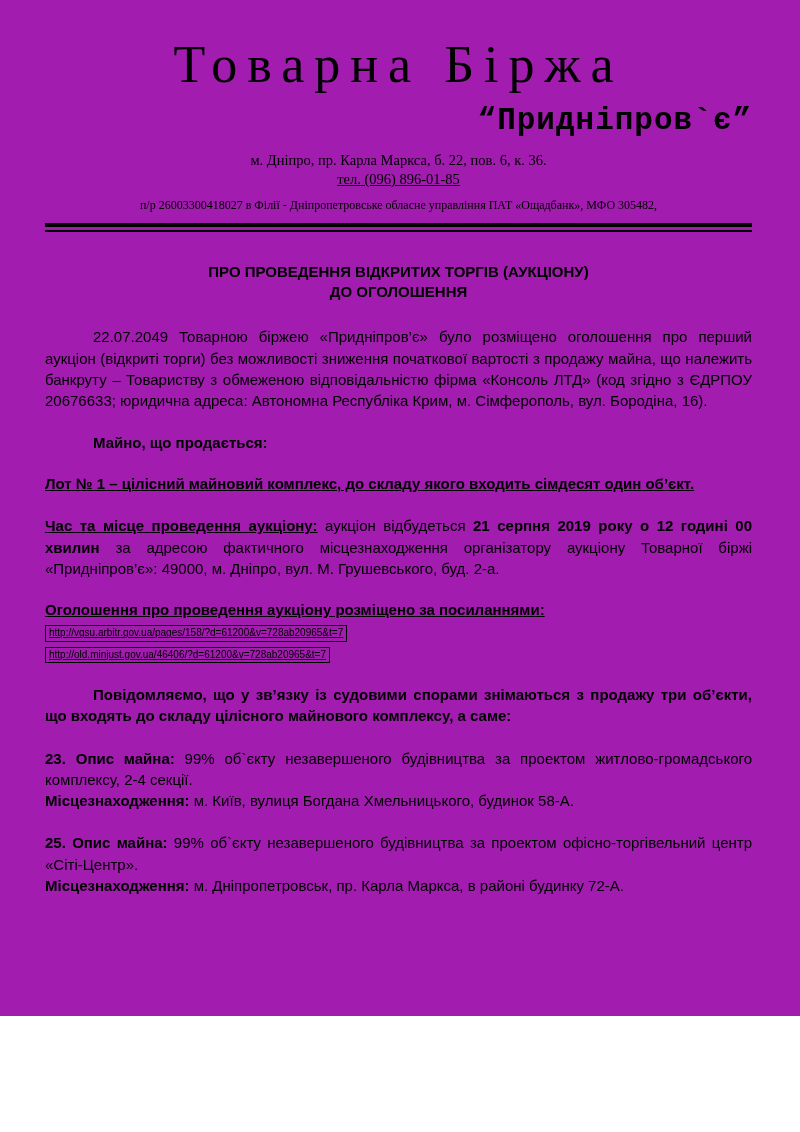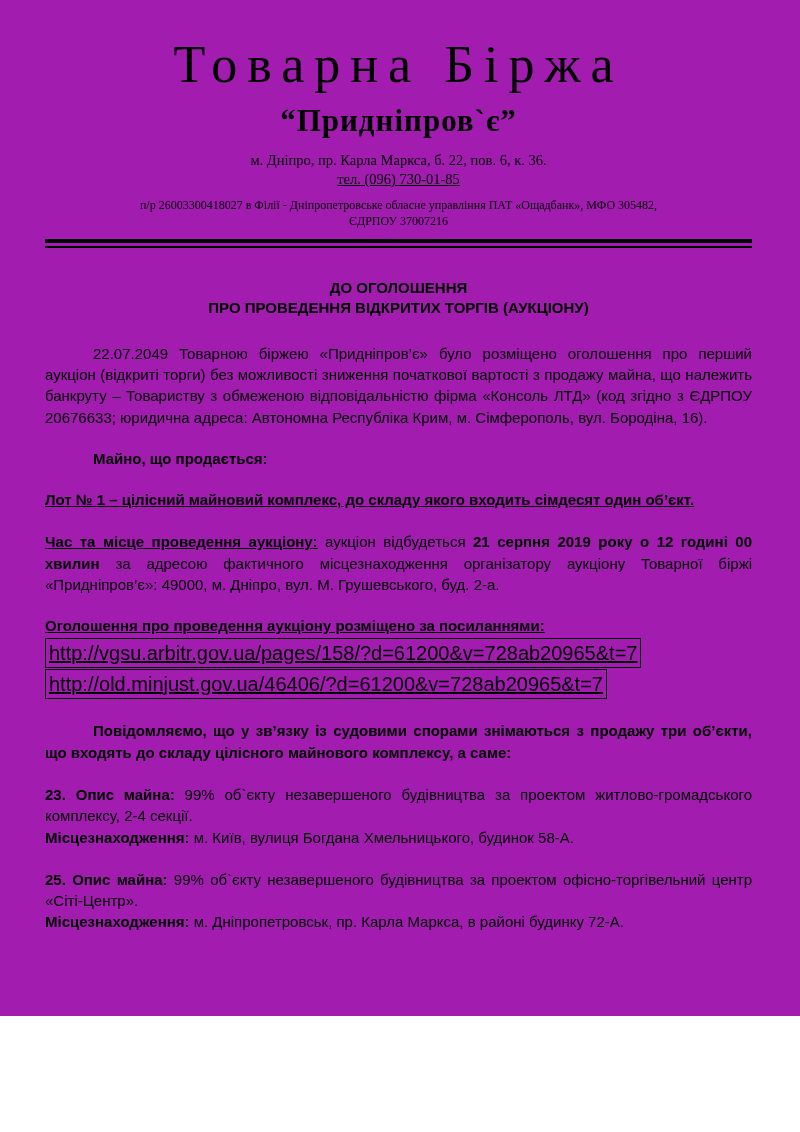--- a/index.html
+++ b/index.html
@@ -9,67 +9,66 @@
     font-family:"Liberation Sans", sans-serif; font-size:15px; line-height:1.42;
     overflow:hidden;
   }
   
   .hdr { text-align:center; }
   .org-type {
     font-family:"Liberation Serif", serif; font-size:52px; line-height:1.05;
     letter-spacing:10px; font-weight:400; margin:4px 0 6px 0;
   }
   .org-name {
-    font-family:Liberation Serif, serif; font-size:31px; font-weight:700;
-    letter-spacing:1px; margin:2px 0 8px 0;
+    font-family:Liberation Mono, monospace; font-size:31px; font-weight:700;
+    letter-spacing:1px; margin:2px 0 8px 0;text-align:right;
   }
   .hdr-line { font-family:"Liberation Serif", serif; font-size:14.5px; line-height:1.35; }
   .hdr-phone { text-decoration:underline; }
   .bank { font-family:"Liberation Serif", serif; font-size:12px; line-height:1.35; margin-top:7px; }
   .divider {
     margin-top:10px; height:3px;
     border-top:4px solid #000; border-bottom:2px solid #000;
   }
   
   .doc-title { text-align:center; font-weight:700; font-size:15px; line-height:1.35; margin-top:30px; }
   
   .para { text-align:justify; margin:0; }
   .indent { text-indent:48px; }
   .mt { margin-top:21px; }
   .mt-sm { margin-top:20px; }
   b, .b { font-weight:700; }
   .u { text-decoration:underline; }
   .linkbox {
     display:inline-block; border:1px solid #000; padding:0 3px; margin-top:1px;
-    font-size:20px;
+    font-size:10px;
   }
   .linkbox a-like, .linkbox span { text-decoration:underline; }
   .intro-gap { margin-top:24px; }
 </style>
 </head>
 <body>
 
 <div class="page">
 
   <div class="hdr">
     <div class="org-type">Товарна Біржа</div>
     <div class="org-name">“Придніпров`є”</div>
     <div class="hdr-line">м. Дніпро, пр. Карла Маркса, б. 22, пов. 6, к. 36.</div>
-    <div class="hdr-line hdr-phone">тел. (096) 730-01-85</div>
+    <div class="hdr-line hdr-phone">тел. (096) 896-01-85</div>
     <div class="bank">
       <div>п/р 26003300418027 в Філії - Дніпропетровське обласне управління ПАТ «Ощадбанк», МФО 305482,</div>
-      <div>ЄДРПОУ 37007216</div>
     </div>
   </div>
 
   <div class="divider"></div>
 
   <div class="doc-title">
+    <div>ПРО ПРОВЕДЕННЯ ВІДКРИТИХ ТОРГІВ (АУКЦІОНУ)</div>
     <div>ДО ОГОЛОШЕННЯ</div>
-    <div>ПРО ПРОВЕДЕННЯ ВІДКРИТИХ ТОРГІВ (АУКЦІОНУ)</div>
   </div>
 
   <p class="para indent intro-gap">22.07.2049 Товарною біржею «Придніпров’є» було розміщено оголошення про перший аукціон (відкриті торги) без можливості зниження початкової вартості з продажу майна, що належить банкруту – Товариству з обмеженою відповідальністю фірма «Консоль ЛТД» (код згідно з ЄДРПОУ 20676633; юридична адреса: Автономна Республіка Крим, м. Сімферополь, вул. Бородіна, 16).</p>
 
   <p class="para indent b mt-sm">Майно, що продається:</p>
 
   <p class="para b u mt-sm">Лот № 1 – цілісний майновий комплекс, до складу якого входить сімдесят один об’єкт.</p>
 
   <p class="para mt"><span class="b u">Час та місце проведення аукціону:</span><span> аукціон відбудеться </span><span class="b">21 серпня 2019 року о 12 годині 00 хвилин</span><span> за адресою фактичного місцезнаходження організатору аукціону Товарної біржі «Придніпров’є»: 49000, м. Дніпро, вул. М. Грушевського, буд. 2-а.</span></p>
 

